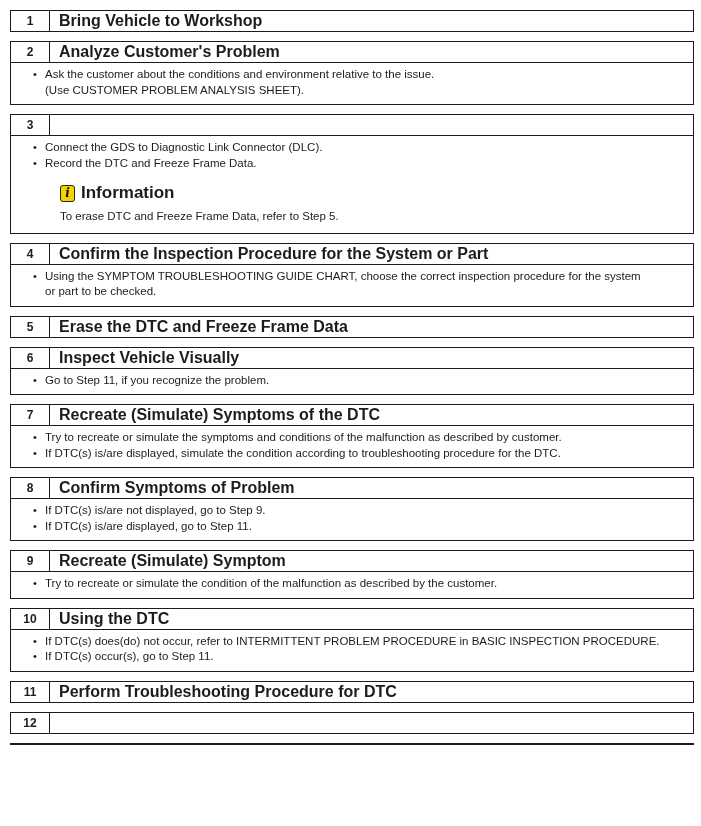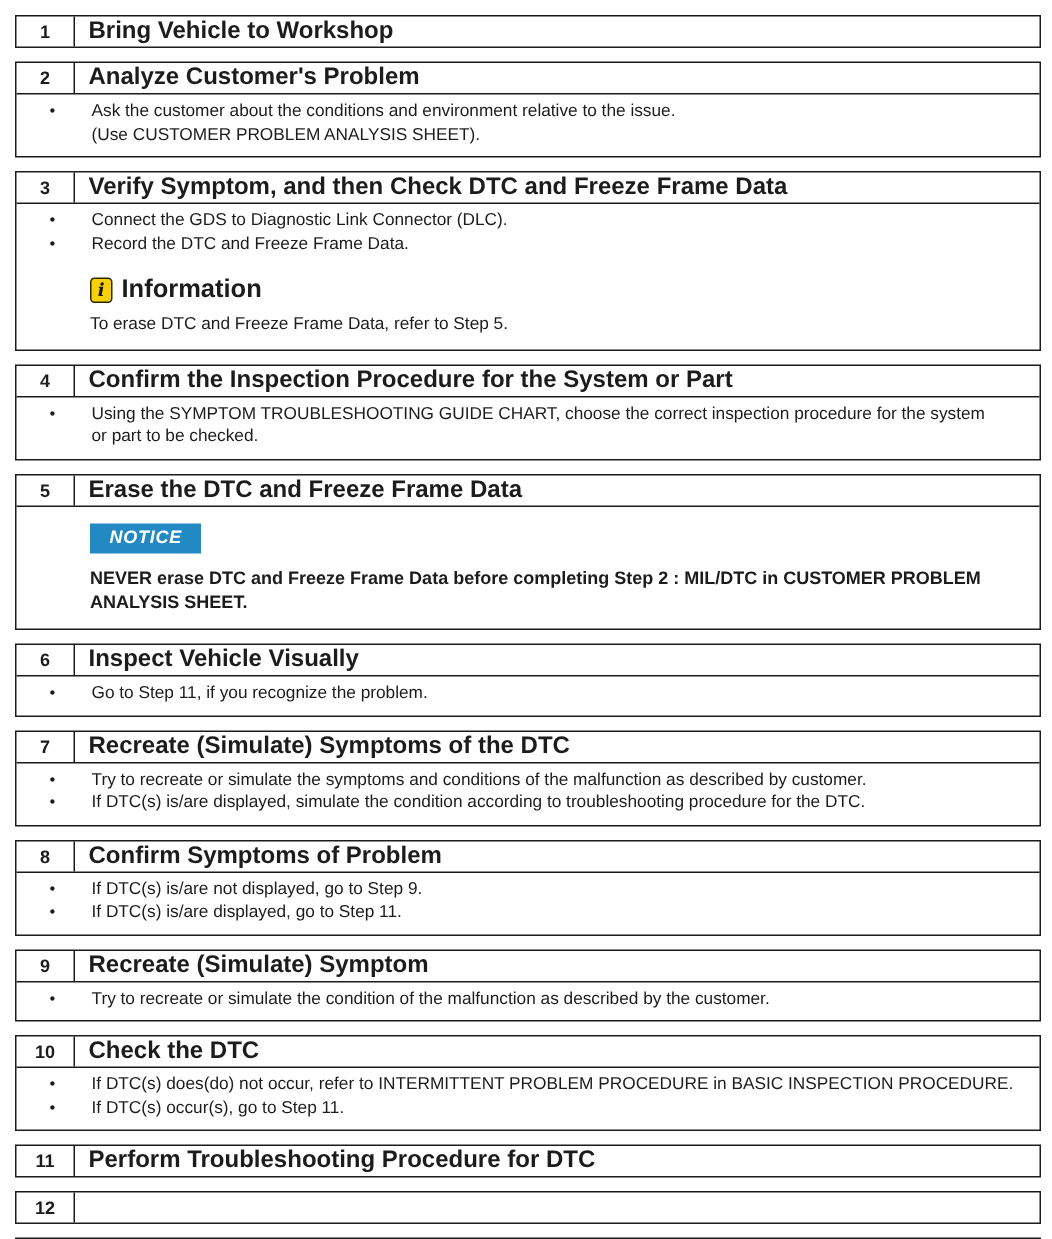--- a/index.html
+++ b/index.html
@@ -29,21 +29,21 @@
     white-space:nowrap;
   }
   .step-body{
     border-top:1px solid #1b1b1b;
     padding:4px 8px 6px 22px;
     line-height:15.5px;
   }
   .bullet{display:flex;}
   .dot{flex:0 0 12px;font-size:11px;}
   .btext{flex:1;}
-  .bline{white-space:nowrap;margin-left:16px;}
+  .bline{white-space:nowrap;}
   .info-head{display:flex;align-items:center;margin:13px 0 0 27px;height:18px;}
   .info-icon{
     display:inline-flex;align-items:center;justify-content:center;
     width:13px;height:15px;
     border:1px solid #2a2a00;border-radius:3px;
     font-family:"DejaVu Serif",serif;
     font-style:italic;font-weight:bold;font-size:12px;
     line-height:13px;
   }
   .info-label{font-weight:bold;font-size:17px;margin-left:6px;}
@@ -85,21 +85,20 @@
                 <div class="bline">Ask the customer about the conditions and environment relative to the issue.</div>
                 <div class="bline">(Use CUSTOMER PROBLEM ANALYSIS SHEET).</div>
               </div>
             </div>
           </div>
         </div>
       </section>
       <section class="step">
         <div class="step-header">
           <div class="step-num">3</div>
-          <div class="step-title">Verify Symptom, and then Check DTC and Freeze Frame Data</div>
         </div>
         <div class="step-body">
           <div class="bullets">
             <div class="bullet">
               <span class="dot">•</span>
               <div class="btext">
                 <div class="bline">Connect the GDS to Diagnostic Link Connector (DLC).</div>
               </div>
             </div>
             <div class="bullet">
@@ -131,24 +130,20 @@
               </div>
             </div>
           </div>
         </div>
       </section>
       <section class="step">
         <div class="step-header">
           <div class="step-num">5</div>
           <div class="step-title">Erase the DTC and Freeze Frame Data</div>
         </div>
-        <div class="step-body"><div class="notice-badge" style="background: rgb(34, 137, 195); color: rgb(255, 255, 255);">NOTICE</div><div class="notice-text">
-            <div class="nline">NEVER erase DTC and Freeze Frame Data before completing Step 2 : MIL/DTC in CUSTOMER PROBLEM</div>
-            <div class="nline">ANALYSIS SHEET.</div>
-          </div></div>
       </section>
       <section class="step">
         <div class="step-header">
           <div class="step-num">6</div>
           <div class="step-title">Inspect Vehicle Visually</div>
         </div>
         <div class="step-body">
           <div class="bullets">
             <div class="bullet">
               <span class="dot">•</span>
@@ -215,21 +210,21 @@
               <div class="btext">
                 <div class="bline">Try to recreate or simulate the condition of the malfunction as described by the customer.</div>
               </div>
             </div>
           </div>
         </div>
       </section>
       <section class="step">
         <div class="step-header">
           <div class="step-num">10</div>
-          <div class="step-title">Check the DTC</div>
+          <div class="step-title">Using the DTC</div>
         </div>
         <div class="step-body">
           <div class="bullets">
             <div class="bullet">
               <span class="dot">•</span>
               <div class="btext">
                 <div class="bline">If DTC(s) does(do) not occur, refer to INTERMITTENT PROBLEM PROCEDURE in BASIC INSPECTION PROCEDURE.</div>
               </div>
             </div>
             <div class="bullet">

